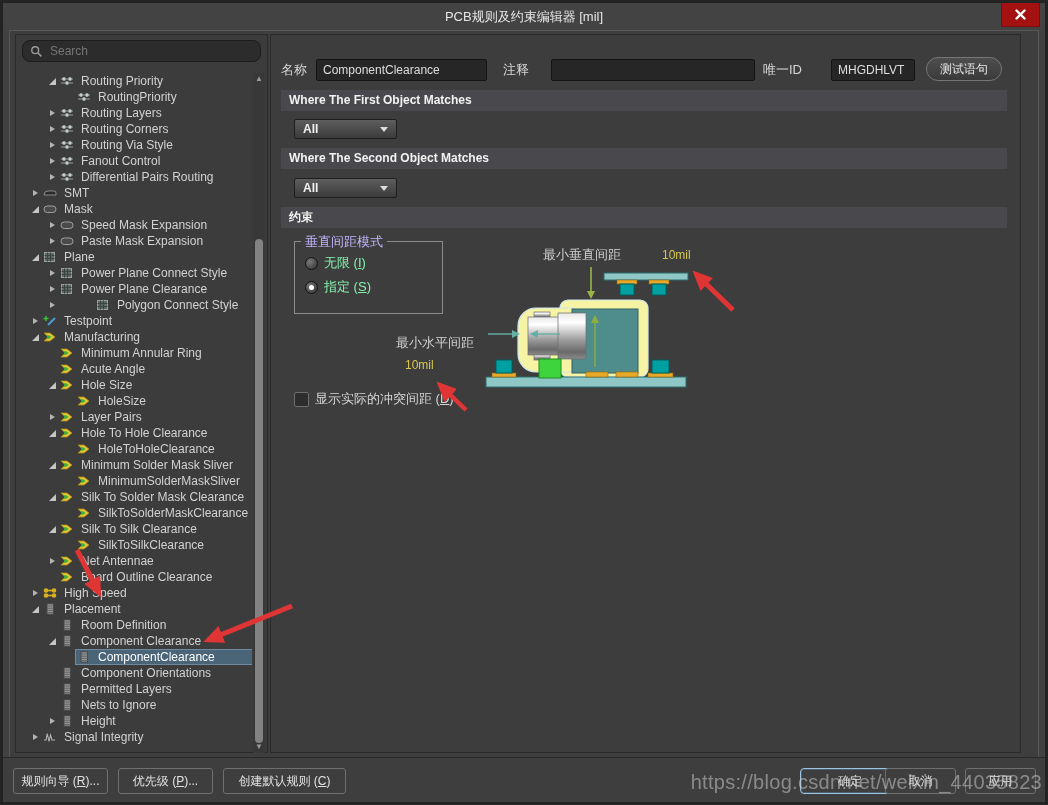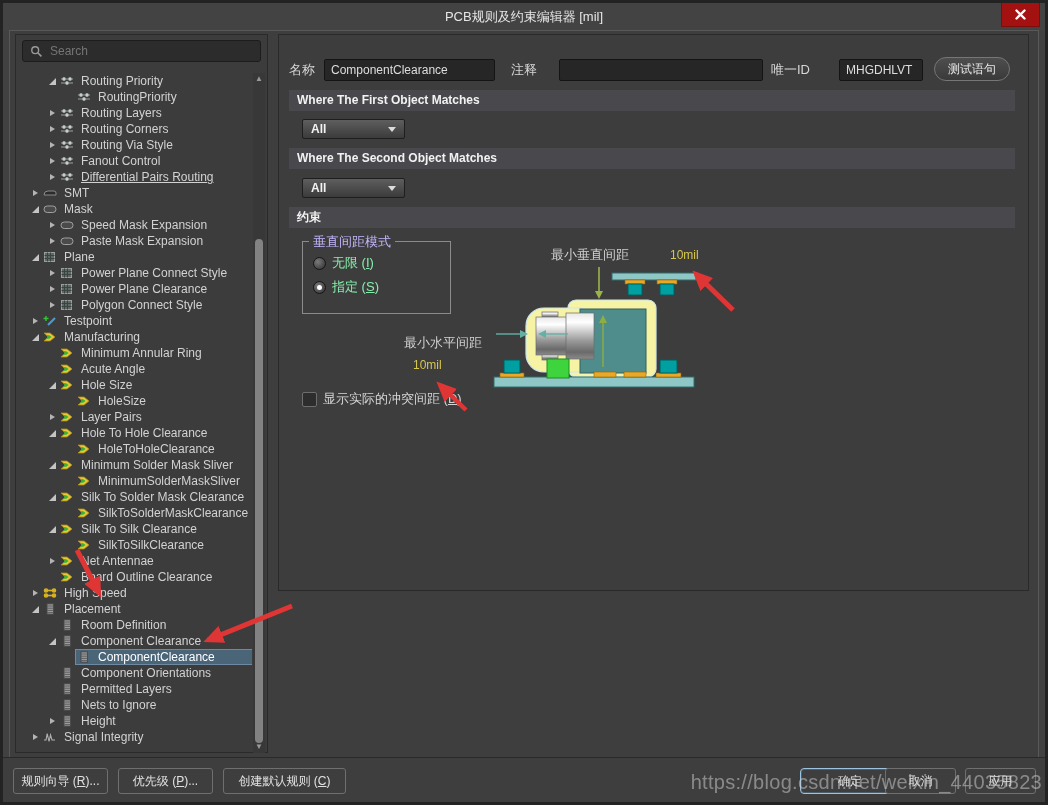--- a/index.html
+++ b/index.html
@@ -4,40 +4,40 @@
 <style>
   html,body{margin:0;padding:0;background:#2b2b2b;font-family:"Liberation Sans",sans-serif;}
   .window{position:relative;width:1048px;height:805px;background:#414141;border:3px solid #232323;box-sizing:border-box;overflow:hidden;}
   .titlebar{position:absolute;left:0;top:0;right:0;height:28px;background:#434343;}
   .title{position:absolute;left:0;right:0;top:0;height:28px;line-height:28px;text-align:center;color:#e6e6e6;font-size:13px;}
   .close-btn{position:absolute;right:5px;top:-1px;width:37px;height:23px;background:#a31111;border:1px solid #7d0c0c;display:flex;align-items:center;justify-content:center;cursor:pointer;}
   .frame{position:absolute;left:6px;top:27px;width:1030px;height:729px;background:#3e3e3e;border:1px solid #585858;box-sizing:border-box;}
 
   
   .tpanel{position:absolute;left:5px;top:3px;width:253px;height:719px;background:#3c3c3c;border:1px solid #2a2a2a;box-sizing:border-box;}
-  .searchbox{position:absolute;left:6px;top:5px;width:239px;height:22px;background:#2c2c2c;border:1px solid #1c1c1c;border-radius:3px;box-sizing:border-box;display:flex;align-items:center;}
+  .searchbox{position:absolute;left:6px;top:5px;width:239px;height:22px;background:#2c2c2c;border:1px solid #1c1c1c;border-radius:8px;box-sizing:border-box;display:flex;align-items:center;}
   .searchbox svg{margin:0 5px 0 7px;flex:none;}
   .searchbox input{flex:1;background:transparent;border:none;outline:none;color:#c8c8c8;font-size:12px;font-family:"Liberation Sans",sans-serif;min-width:0;}
   .tree{position:absolute;left:2px;top:38px;width:234px;height:676px;overflow:hidden;}
   .tree-row{display:flex;align-items:center;height:16px;font-size:12px;color:#d2d2d2;white-space:nowrap;cursor:default;}
   .tw{width:14px;height:14px;flex:none;display:flex;align-items:center;justify-content:center;}
   .tw.collapsed::before{content:'';width:0;height:0;border-left:5px solid #b4b4b4;border-top:3.5px solid transparent;border-bottom:3.5px solid transparent;}
   .tw.expanded::before{content:'';width:0;height:0;border-bottom:7px solid #c4c4c4;border-left:7px solid transparent;}
   .ticon{width:16px;height:13px;flex:none;display:inline-flex;align-items:center;justify-content:center;margin-right:3px;}
   .tlabel{padding:0 3px;}
   .tcontent{display:flex;align-items:center;flex:1;min-width:0;}
   .tcontent.sel{background:#4a6478;outline:1px solid #6d8aa2;}
   .tcontent.sel .tlabel{color:#ffffff;}
   .scrollbar{position:absolute;right:2px;top:38px;width:12px;height:680px;background:#383838;}
   .sb-up,.sb-down{position:absolute;left:0;width:12px;height:12px;color:#9a9a9a;font-size:8px;line-height:12px;text-align:center;cursor:pointer;}
   .sb-up{top:0;} .sb-down{bottom:0;}
   .sb-thumb{position:absolute;left:2px;top:166px;width:8px;height:504px;background:#828282;border-radius:4px;cursor:pointer;}
 
   
-  .rpanel{position:absolute;left:268px;top:3px;width:751px;height:557px;background:#3d3d3d;border:1px solid #2a2a2a;box-sizing:border-box;text-decoration:underline;}
+  .rpanel{position:absolute;left:260px;top:3px;width:751px;height:719px;background:#3d3d3d;border:1px solid #2a2a2a;box-sizing:border-box;text-decoration:underline;}
   .flabel{position:absolute;font-size:13px;color:#d6d6d6;line-height:22px;height:22px;}
   .tinput{position:absolute;height:22px;background:#262626;border:1px solid #141414;border-radius:2px;color:#dedede;font-size:12px;padding:0 6px;box-sizing:border-box;font-family:"Liberation Sans",sans-serif;outline:none;}
   .btn{background:linear-gradient(#4e4e4e,#3a3a3a);border:1px solid #767676;border-radius:3px;color:#e8e8e8;font-size:12px;font-family:"Liberation Sans",sans-serif;cursor:pointer;}
   .sec-header{position:absolute;left:10px;width:726px;height:21px;line-height:21px;background:#49494d;color:#f2f2f2;font-size:12px;font-weight:bold;padding-left:8px;box-sizing:border-box;}
   .dd{position:absolute;width:103px;height:20px;background:linear-gradient(#5e5e5e,#3b3b3b);border:1px solid #1e1e1e;border-radius:2px;color:#f2f2f2;font-size:12px;font-weight:bold;line-height:18px;padding-left:8px;box-sizing:border-box;cursor:pointer;}
   .dd::after{content:'';position:absolute;right:8px;top:7px;border-left:4px solid transparent;border-right:4px solid transparent;border-top:5px solid #dcdcdc;}
   .groupbox{position:absolute;left:23px;top:206px;width:149px;height:73px;border:1px solid #8c8c8c;box-sizing:border-box;}
   .gb-legend{position:absolute;top:-9px;left:6px;background:#3d3d3d;padding:0 4px;font-size:13px;color:#c4b5fd;}
   .radio-row{position:absolute;left:10px;display:flex;align-items:center;height:16px;font-size:13px;color:#86efac;cursor:pointer;}
   .radio{width:13px;height:13px;border-radius:50%;background:radial-gradient(circle at 35% 35%,#7a7a7a,#2d2d2d);border:1px solid #161616;box-sizing:border-box;margin-right:6px;flex:none;}
@@ -176,21 +176,21 @@
                     <line x1="1" y1="8" x2="13" y2="8"></line>
                     <circle cx="4" cy="4" r="1.6"></circle>
                     <circle cx="10" cy="4" r="1.6"></circle>
                     <circle cx="7" cy="8" r="1.6"></circle>
                   </g>
                 </svg>
               </span>
               <span class="tlabel">Fanout Control</span>
             </span>
           </div>
-          <div class="tree-row" style="padding-left: 27px; text-decoration: underline;">
+          <div class="tree-row" style="padding-left: 27px;">
             <span class="tw collapsed"></span>
             <span class="tcontent">
               <span class="ticon">
                 <svg width="14" height="12" viewBox="0 0 14 12">
                   <g stroke="#9aa0a0" fill="#cfd4d4">
                     <line x1="1" y1="4" x2="13" y2="4"></line>
                     <line x1="1" y1="8" x2="13" y2="8"></line>
                     <circle cx="4" cy="4" r="1.6"></circle>
                     <circle cx="10" cy="4" r="1.6"></circle>
                     <circle cx="7" cy="8" r="1.6"></circle>
@@ -273,21 +273,21 @@
             <span class="tcontent">
               <span class="ticon">
                 <svg width="14" height="12" viewBox="0 0 14 12">
                   <rect x="1.5" y="1.5" width="10" height="9" fill="#5f6a66" stroke="#9aa0a0"></rect>
                   <path d="M1.5 4.5 h10 M1.5 7.5 h10 M4.5 1.5 v9 M7.5 1.5 v9" stroke="#3a4440"></path>
                 </svg>
               </span>
               <span class="tlabel">Power Plane Clearance</span>
             </span>
           </div>
-          <div class="tree-row" style="padding-left: 27px;">
+          <div class="tree-row" style="padding-left: 27px; gap: 36px;">
             <span class="tw collapsed"></span>
             <span class="tcontent">
               <span class="ticon">
                 <svg width="14" height="12" viewBox="0 0 14 12">
                   <rect x="1.5" y="1.5" width="10" height="9" fill="#5f6a66" stroke="#9aa0a0"></rect>
                   <path d="M1.5 4.5 h10 M1.5 7.5 h10 M4.5 1.5 v9 M7.5 1.5 v9" stroke="#3a4440"></path>
                 </svg>
               </span>
               <span class="tlabel">Polygon Connect Style</span>
             </span>

